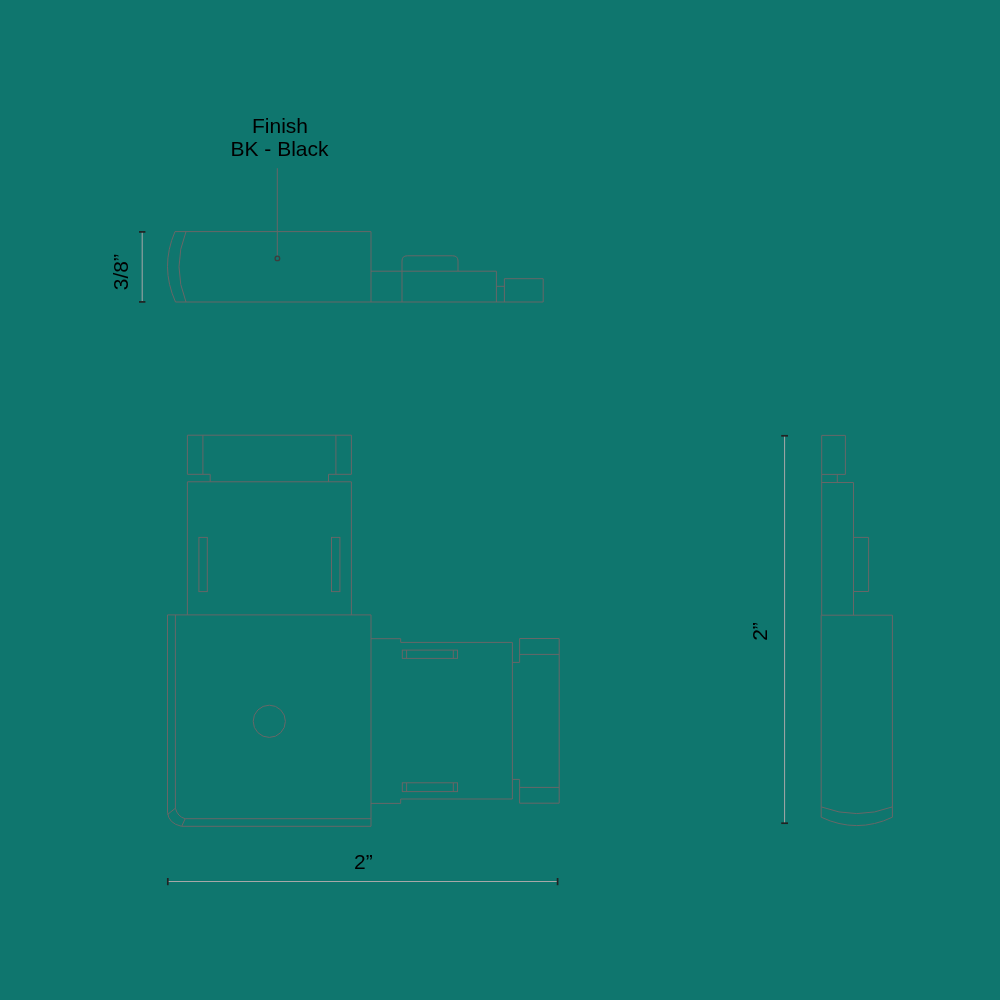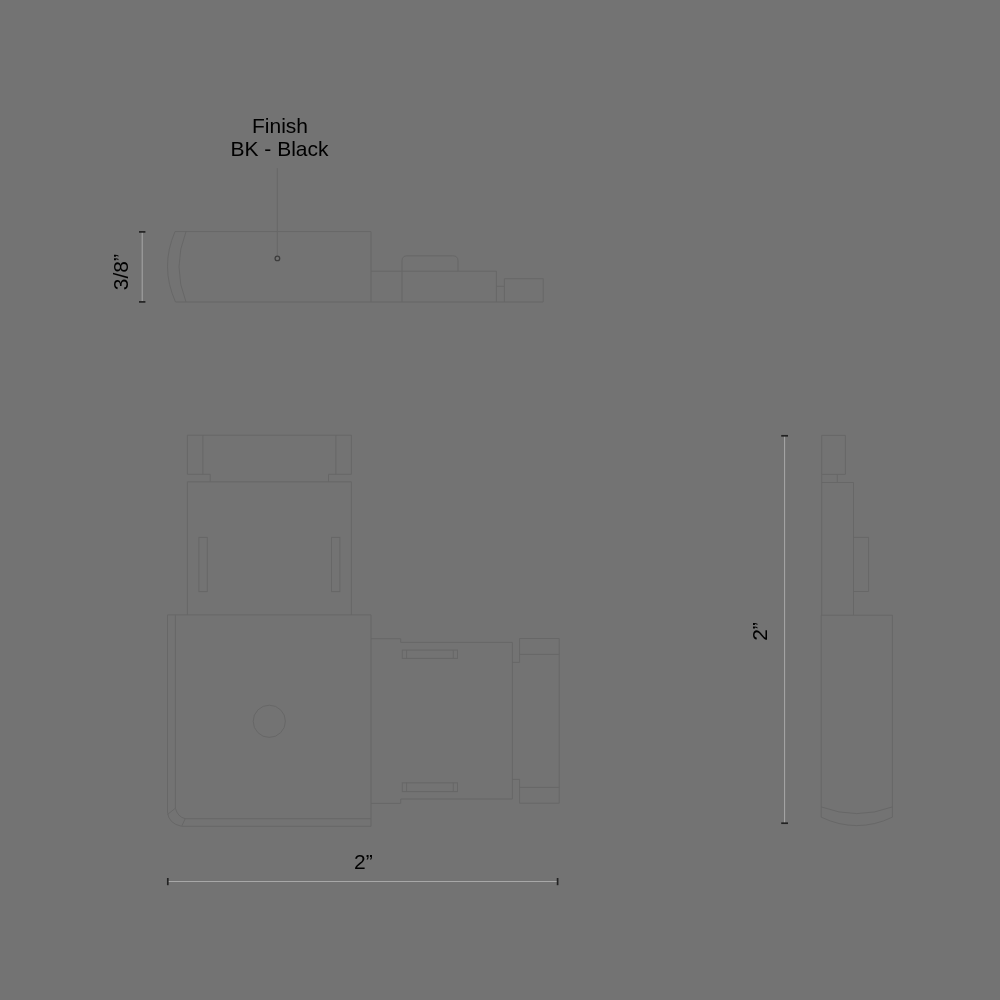--- a/index.html
+++ b/index.html
@@ -1,16 +1,16 @@
 <!DOCTYPE html>
 <html><head>
 <meta charset="utf-8">
 <style>
   html,body{margin:0;padding:0;background:#ffffff;}
-  .page{width:1000px;height:1000px;position:relative;background:#737373;overflow:hidden;}
+  .page{width:1000px;height:1000px;position:relative;background:#0f766e;overflow:hidden;}
   svg{display:block;}
   text{font-family:"Liberation Sans", sans-serif;fill:#000;}
 </style>
 </head>
 <body>
 <div class="page">
 <svg width="1000" height="1000" viewBox="0 0 1000 1000" fill="none">
   <g stroke="#676767" stroke-width="1" fill="none" stroke-linecap="butt">
 
     <path d="M 175,231.6 Q 159.75,266.8 175.5,302"></path>

